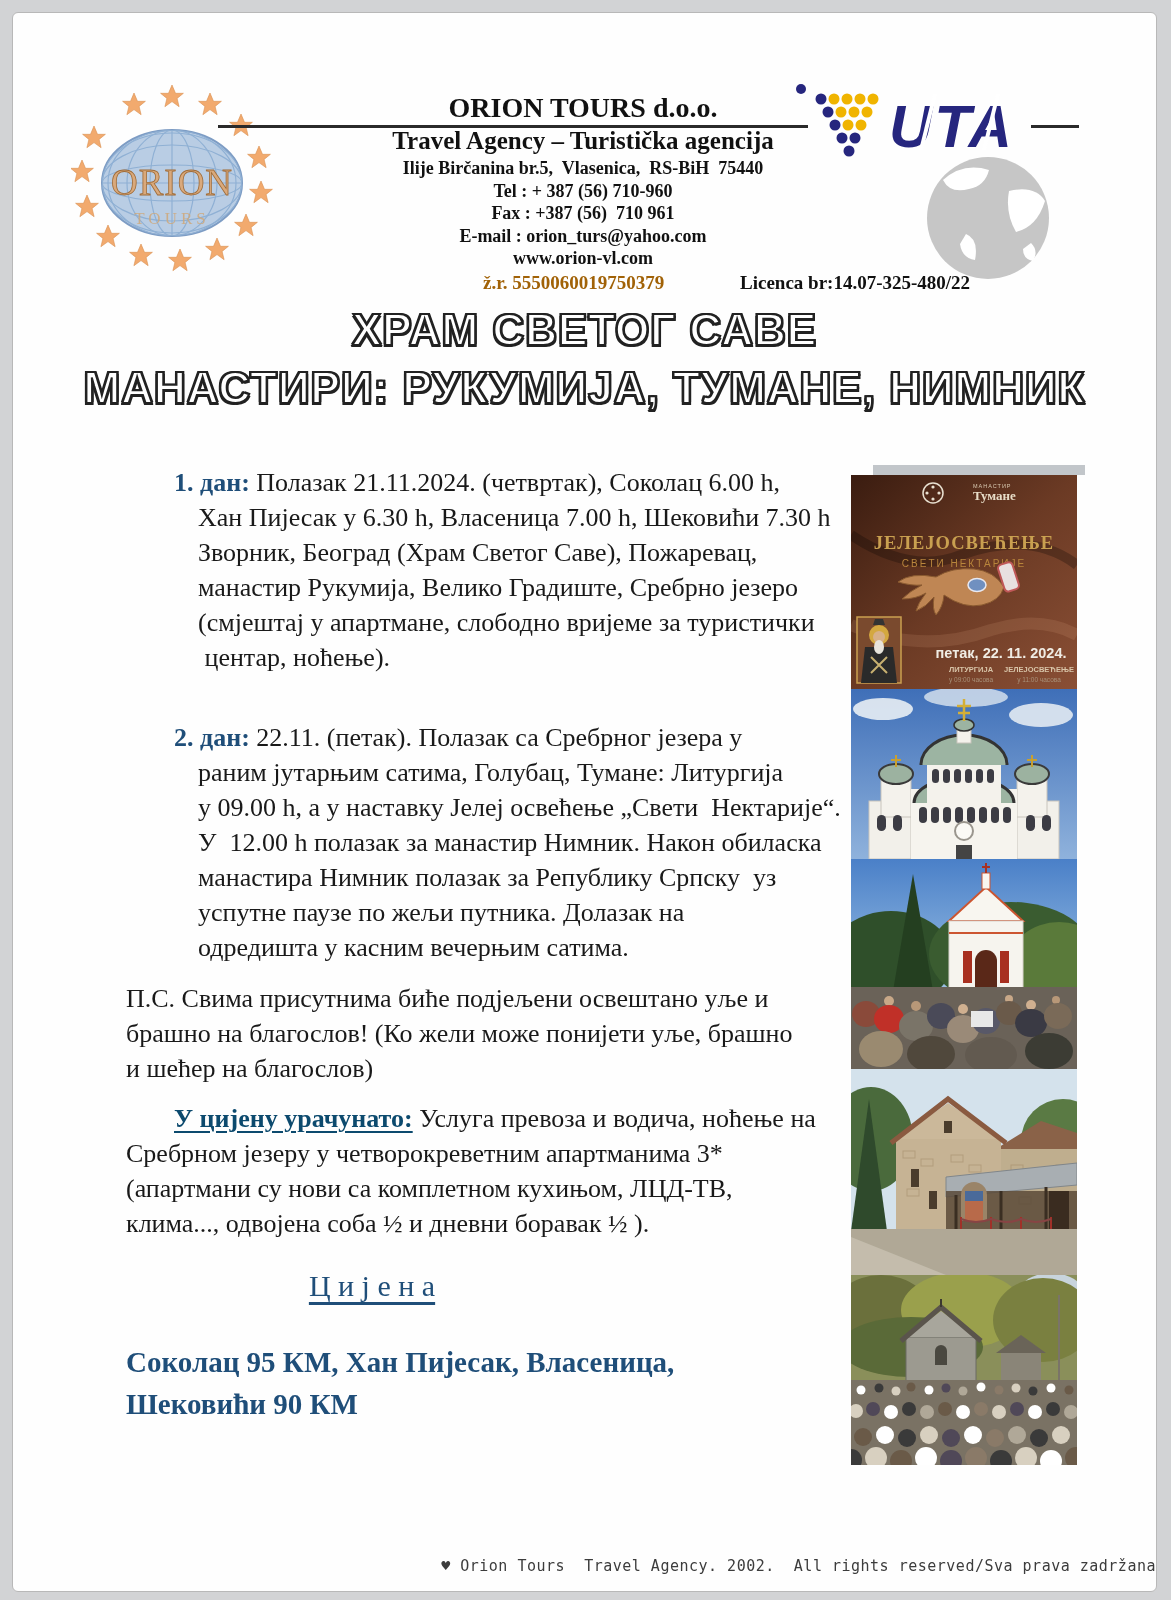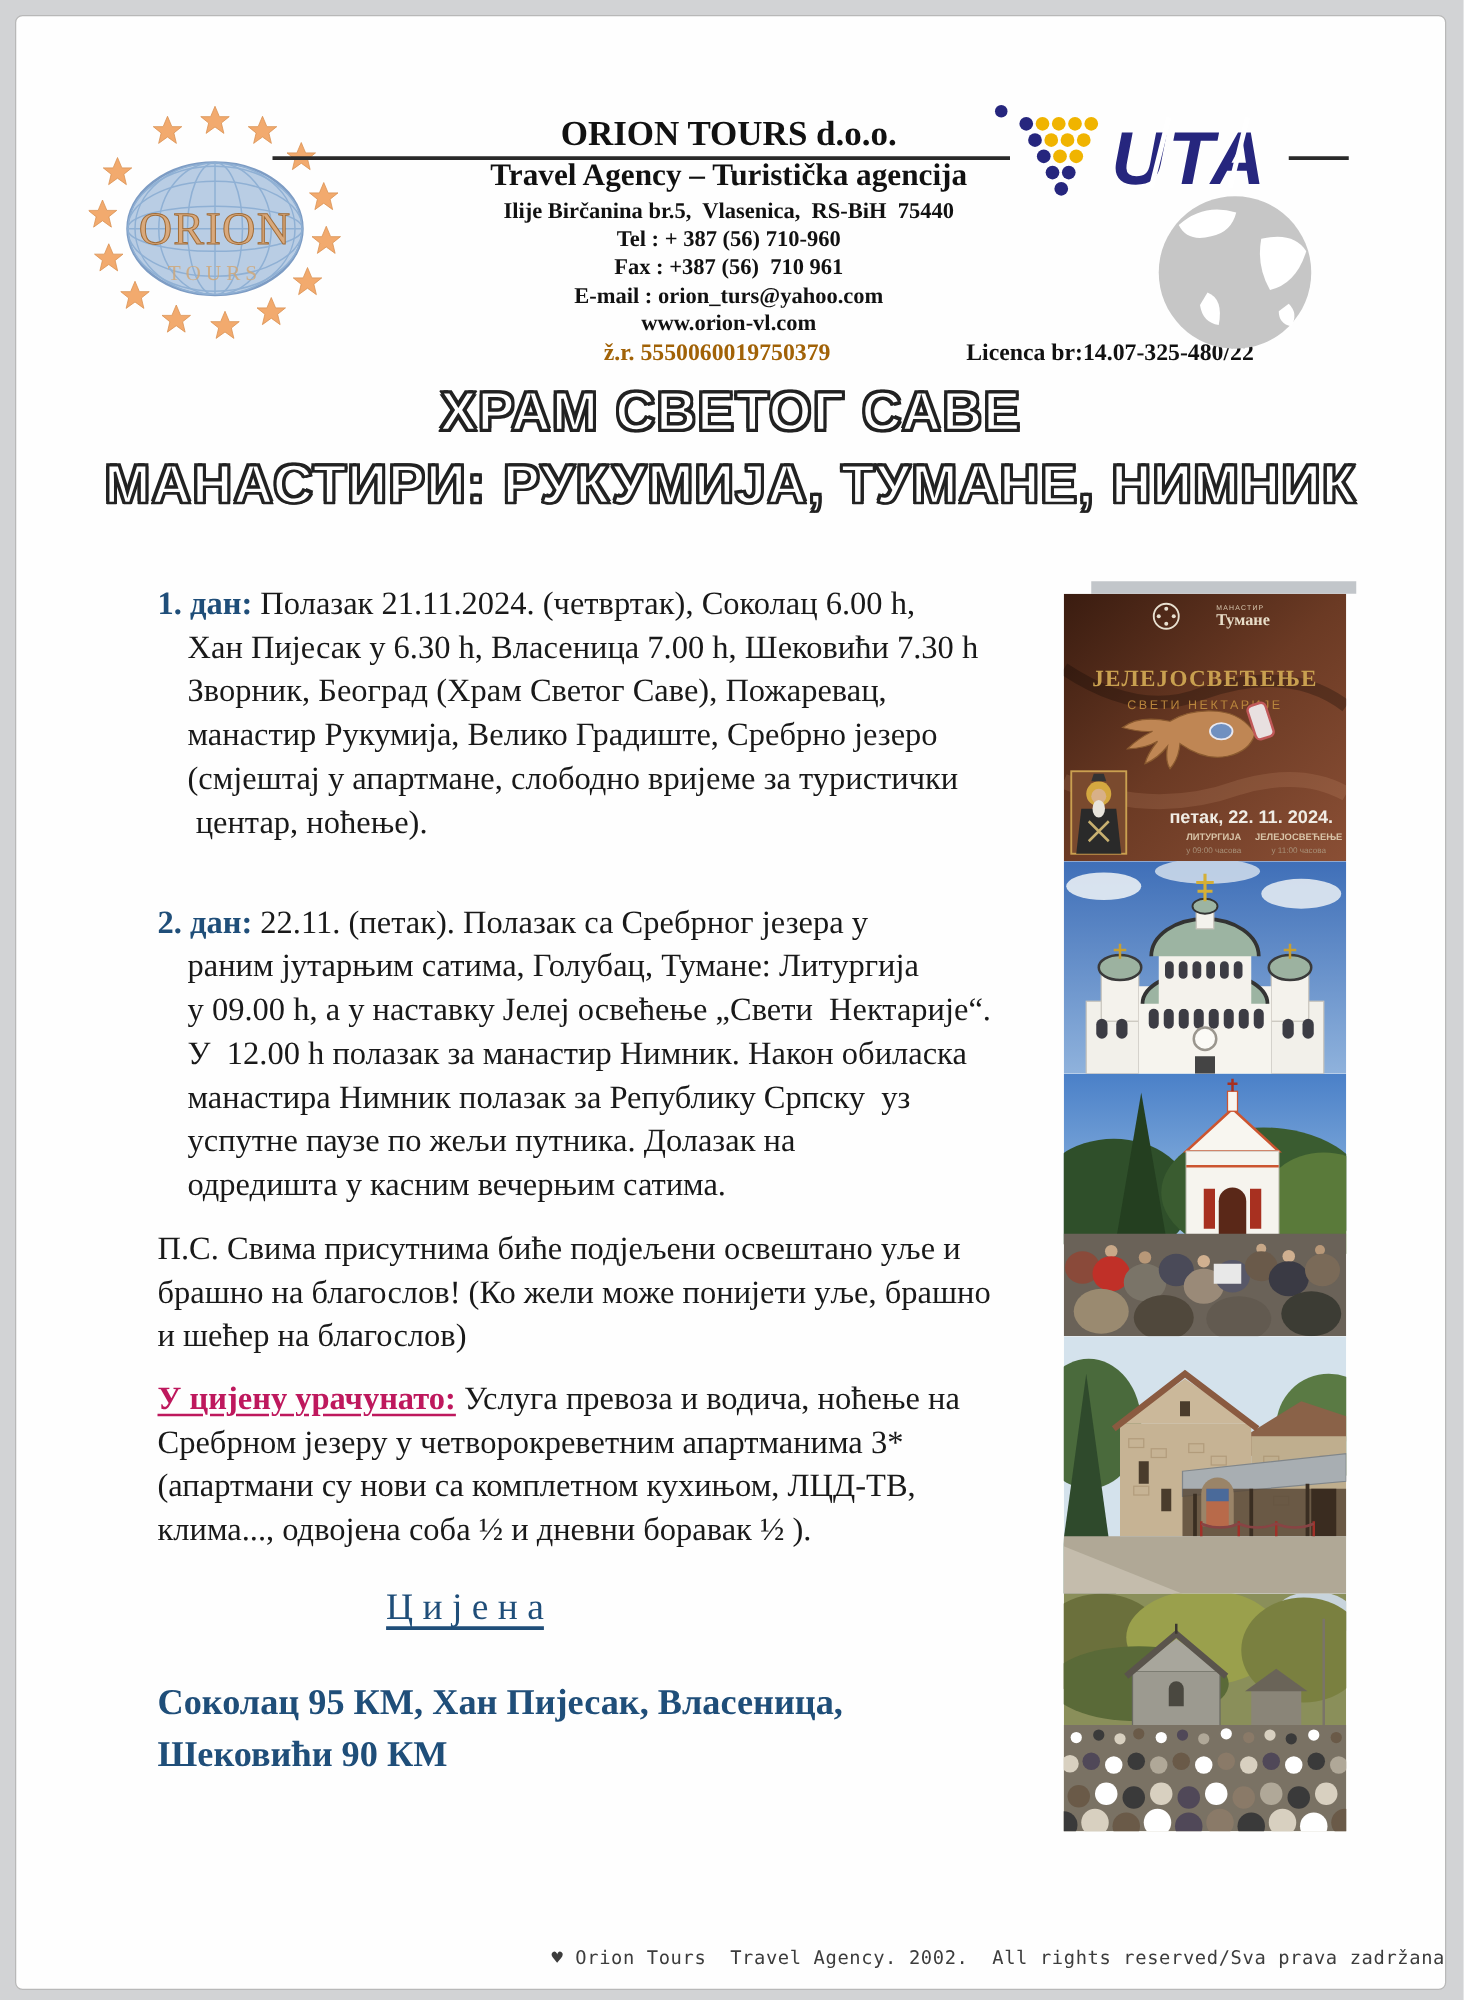--- a/index.html
+++ b/index.html
@@ -10,34 +10,34 @@
   .abs{position:absolute;}
   
   .rule{position:absolute;background:#2a2a2a;height:3px;}
   .rule-long{left:205px;top:112px;width:590px;}
   .rule-short{left:1018px;top:112px;width:48px;}
   .header-center{position:absolute;left:250px;top:78px;width:640px;text-align:center;color:#111;}
   .company{font-size:28px;font-weight:bold;line-height:34px;}
   .agency{font-size:25px;font-weight:bold;line-height:32px;}
   .hline{font-size:18px;font-weight:bold;line-height:22.5px;white-space:pre-wrap;}
   .account{position:absolute;left:470px;top:259px;font-size:19px;font-weight:bold;color:#a16207;}
-  .licence{position:absolute;left:727px;top:259px;font-size:19px;font-weight:bold;color:#111;margin-left:33px;}
+  .licence{position:absolute;left:727px;top:259px;font-size:19px;font-weight:bold;color:#111;}
   
   .outline{position:absolute;left:0;right:0;text-align:center;color:#ffffff;font-weight:bold;
            font-family:"Liberation Sans","DejaVu Sans",sans-serif;
            -webkit-text-stroke:2px #222;
            text-shadow:-1.5px -1.5px 0 #222,1.5px -1.5px 0 #222,-1.5px 1.5px 0 #222,1.5px 1.5px 0 #222;}
   .title1{top:292px;font-size:44px;letter-spacing:1px;}
   .title2{top:350px;font-size:44px;letter-spacing:1px;}
   
   .para{position:absolute;left:113px;width:712px;margin:0;font-size:26px;line-height:35px;color:#191919;}
-  .para.hang{padding-left:24px;text-indent:-24px;}
+  .para.hang{padding-left:24px;text-indent:-24px;margin-left:48px;}
   .pbody{white-space:pre-wrap;}
   .daylabel{font-weight:bold;color:#1f4e79;}
-  .inclabel{font-weight:bold;color:#be185d;text-decoration:underline;text-decoration-thickness:2px;text-underline-offset:4px;}
+  .inclabel{font-weight:bold;color:#0c4a6e;text-decoration:underline;text-decoration-thickness:2px;text-underline-offset:4px;margin-left:48px;}
   .p-day1{top:452px;} .p-day2{top:707px;} .p-ps{top:968px;} .p-inc{top:1088px;}
   .price-title{position:absolute;left:113px;width:492px;top:1256px;text-align:center;
                font-size:30px;font-weight:normal;color:#1f4e79;}
   .price-title span{text-decoration:underline;text-decoration-thickness:2.5px;text-underline-offset:6px;}
   .price-line{position:absolute;left:113px;width:720px;font-size:29px;font-weight:bold;color:#1f4e79;line-height:42px;margin-top:28px;}
   .price-1{top:1300px;} .price-2{top:1342px;}
   
   .img-strip{position:absolute;left:860px;top:452px;width:212px;height:10px;background:#c2c6ca;}
   .figures{position:absolute;left:838px;top:462px;width:226px;display:flex;flex-direction:column;}
   .figures svg{display:block;}

